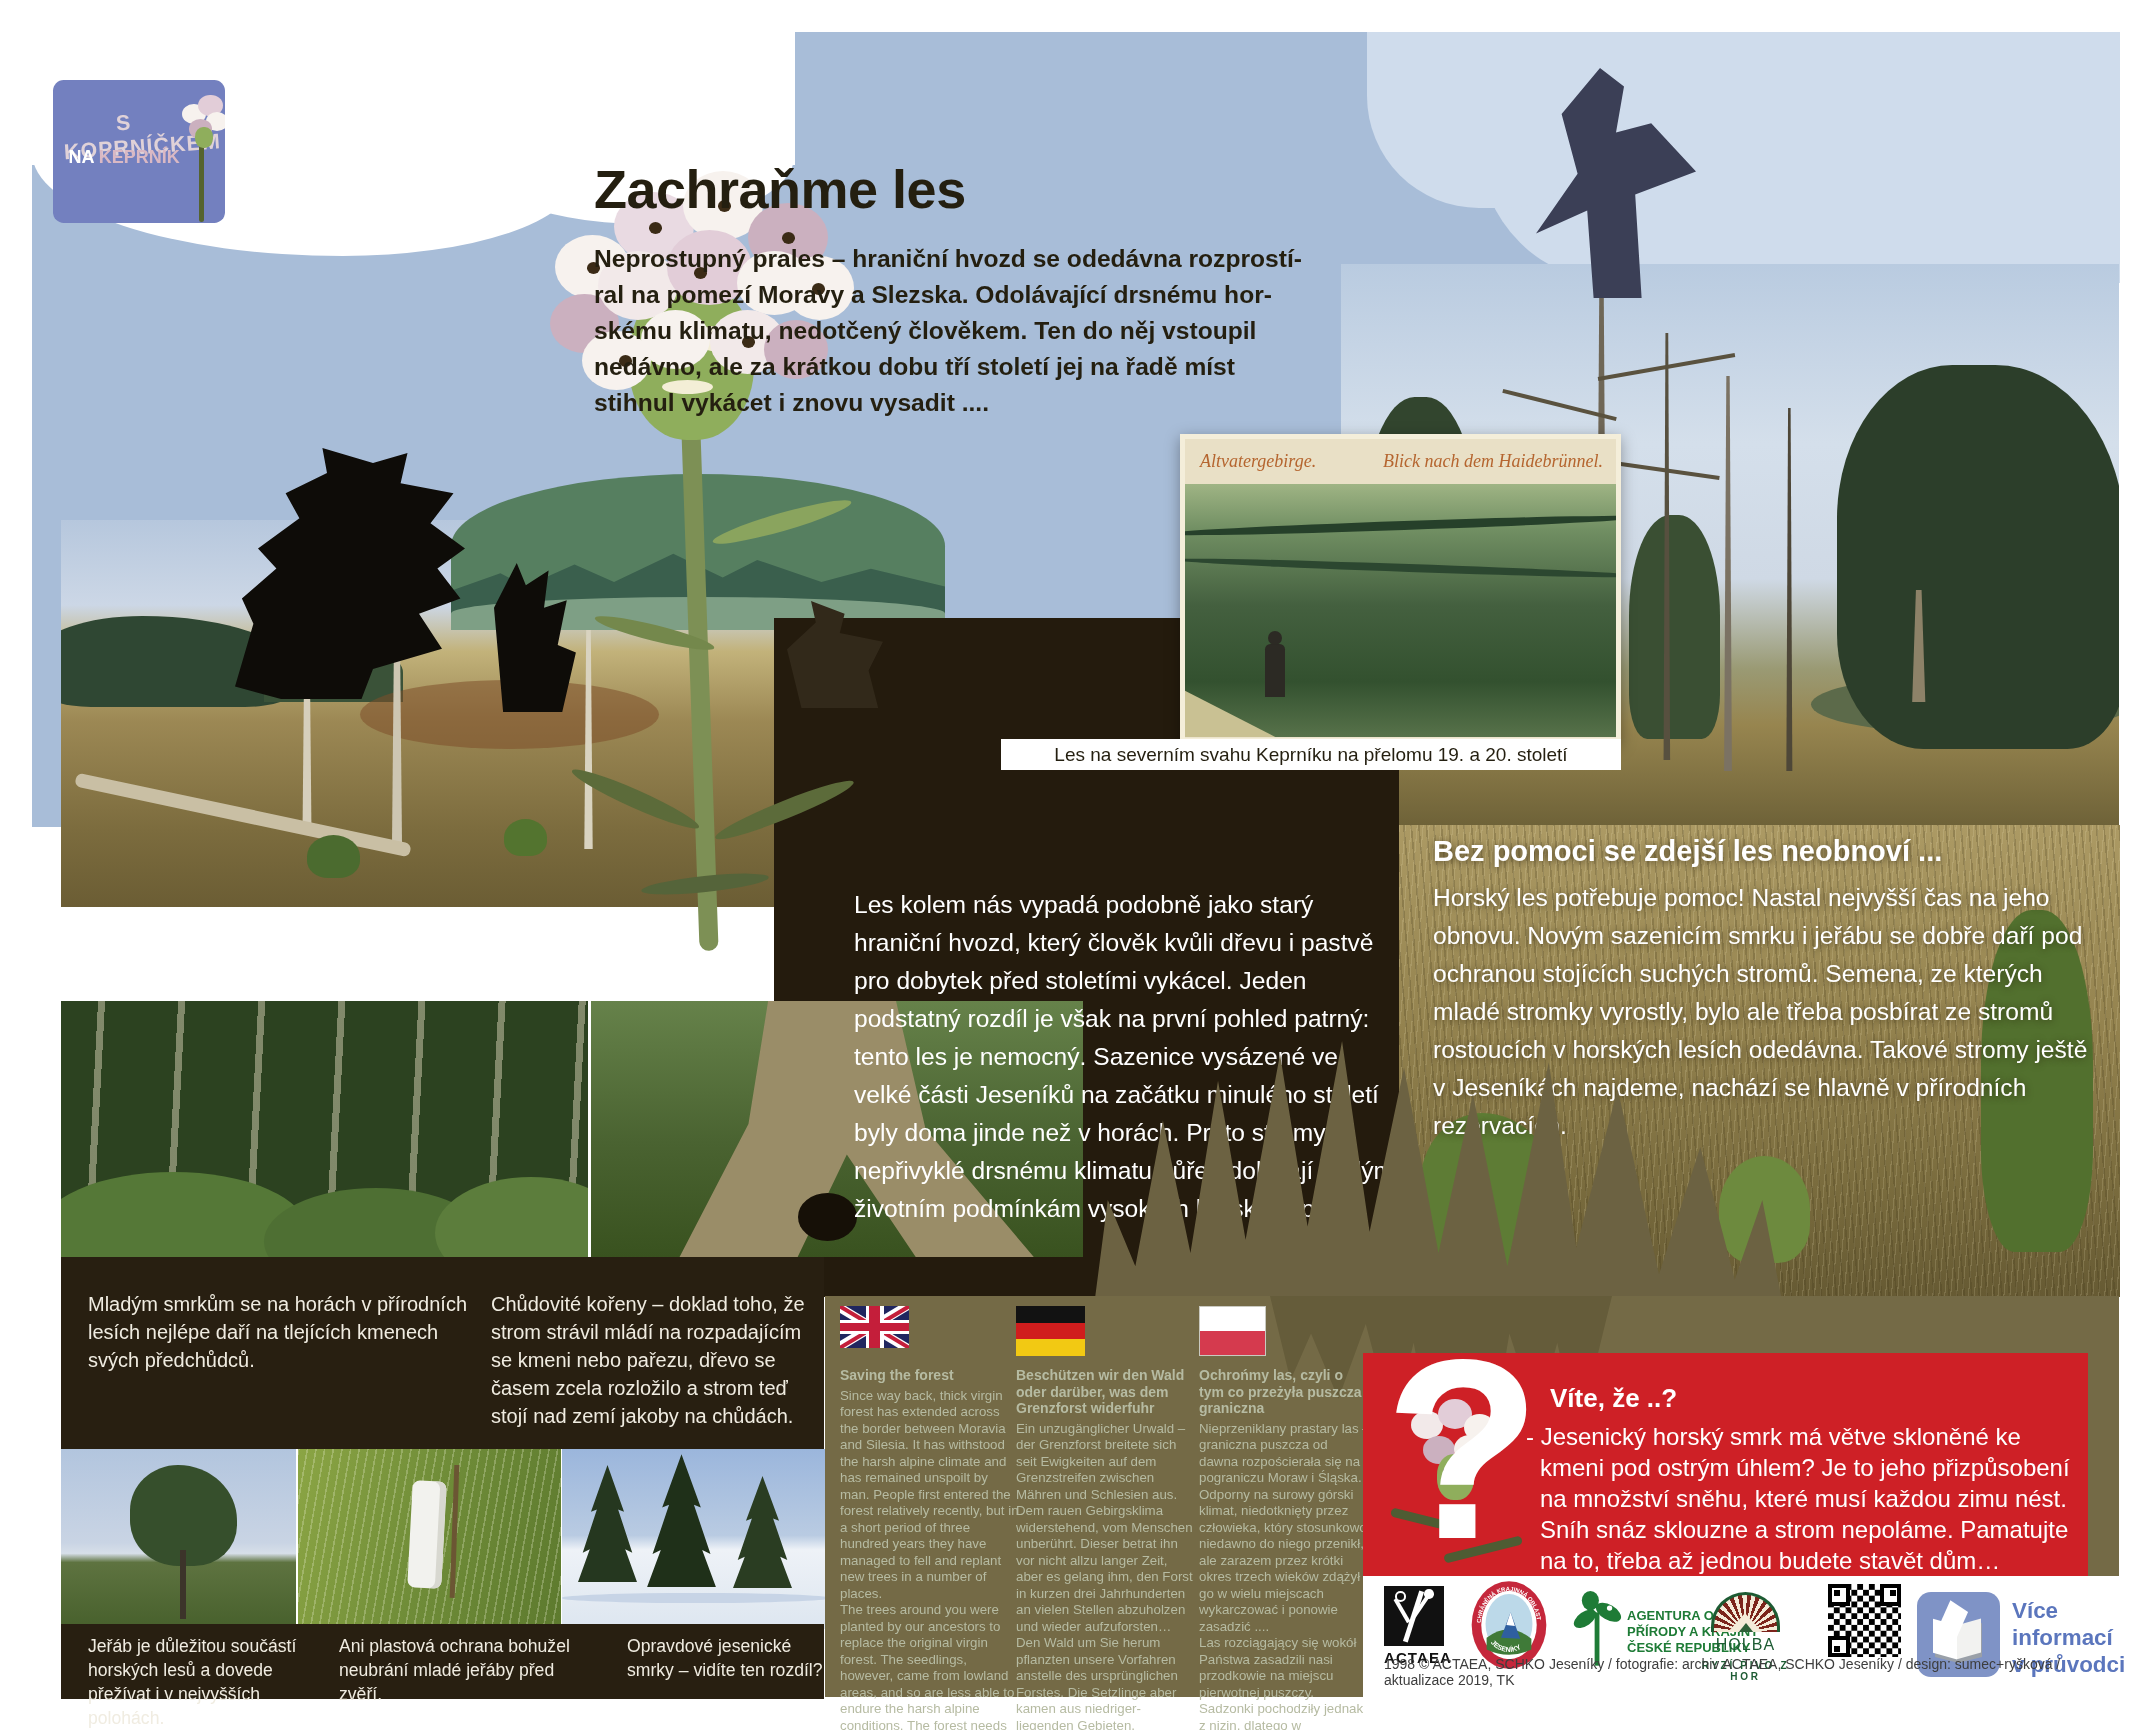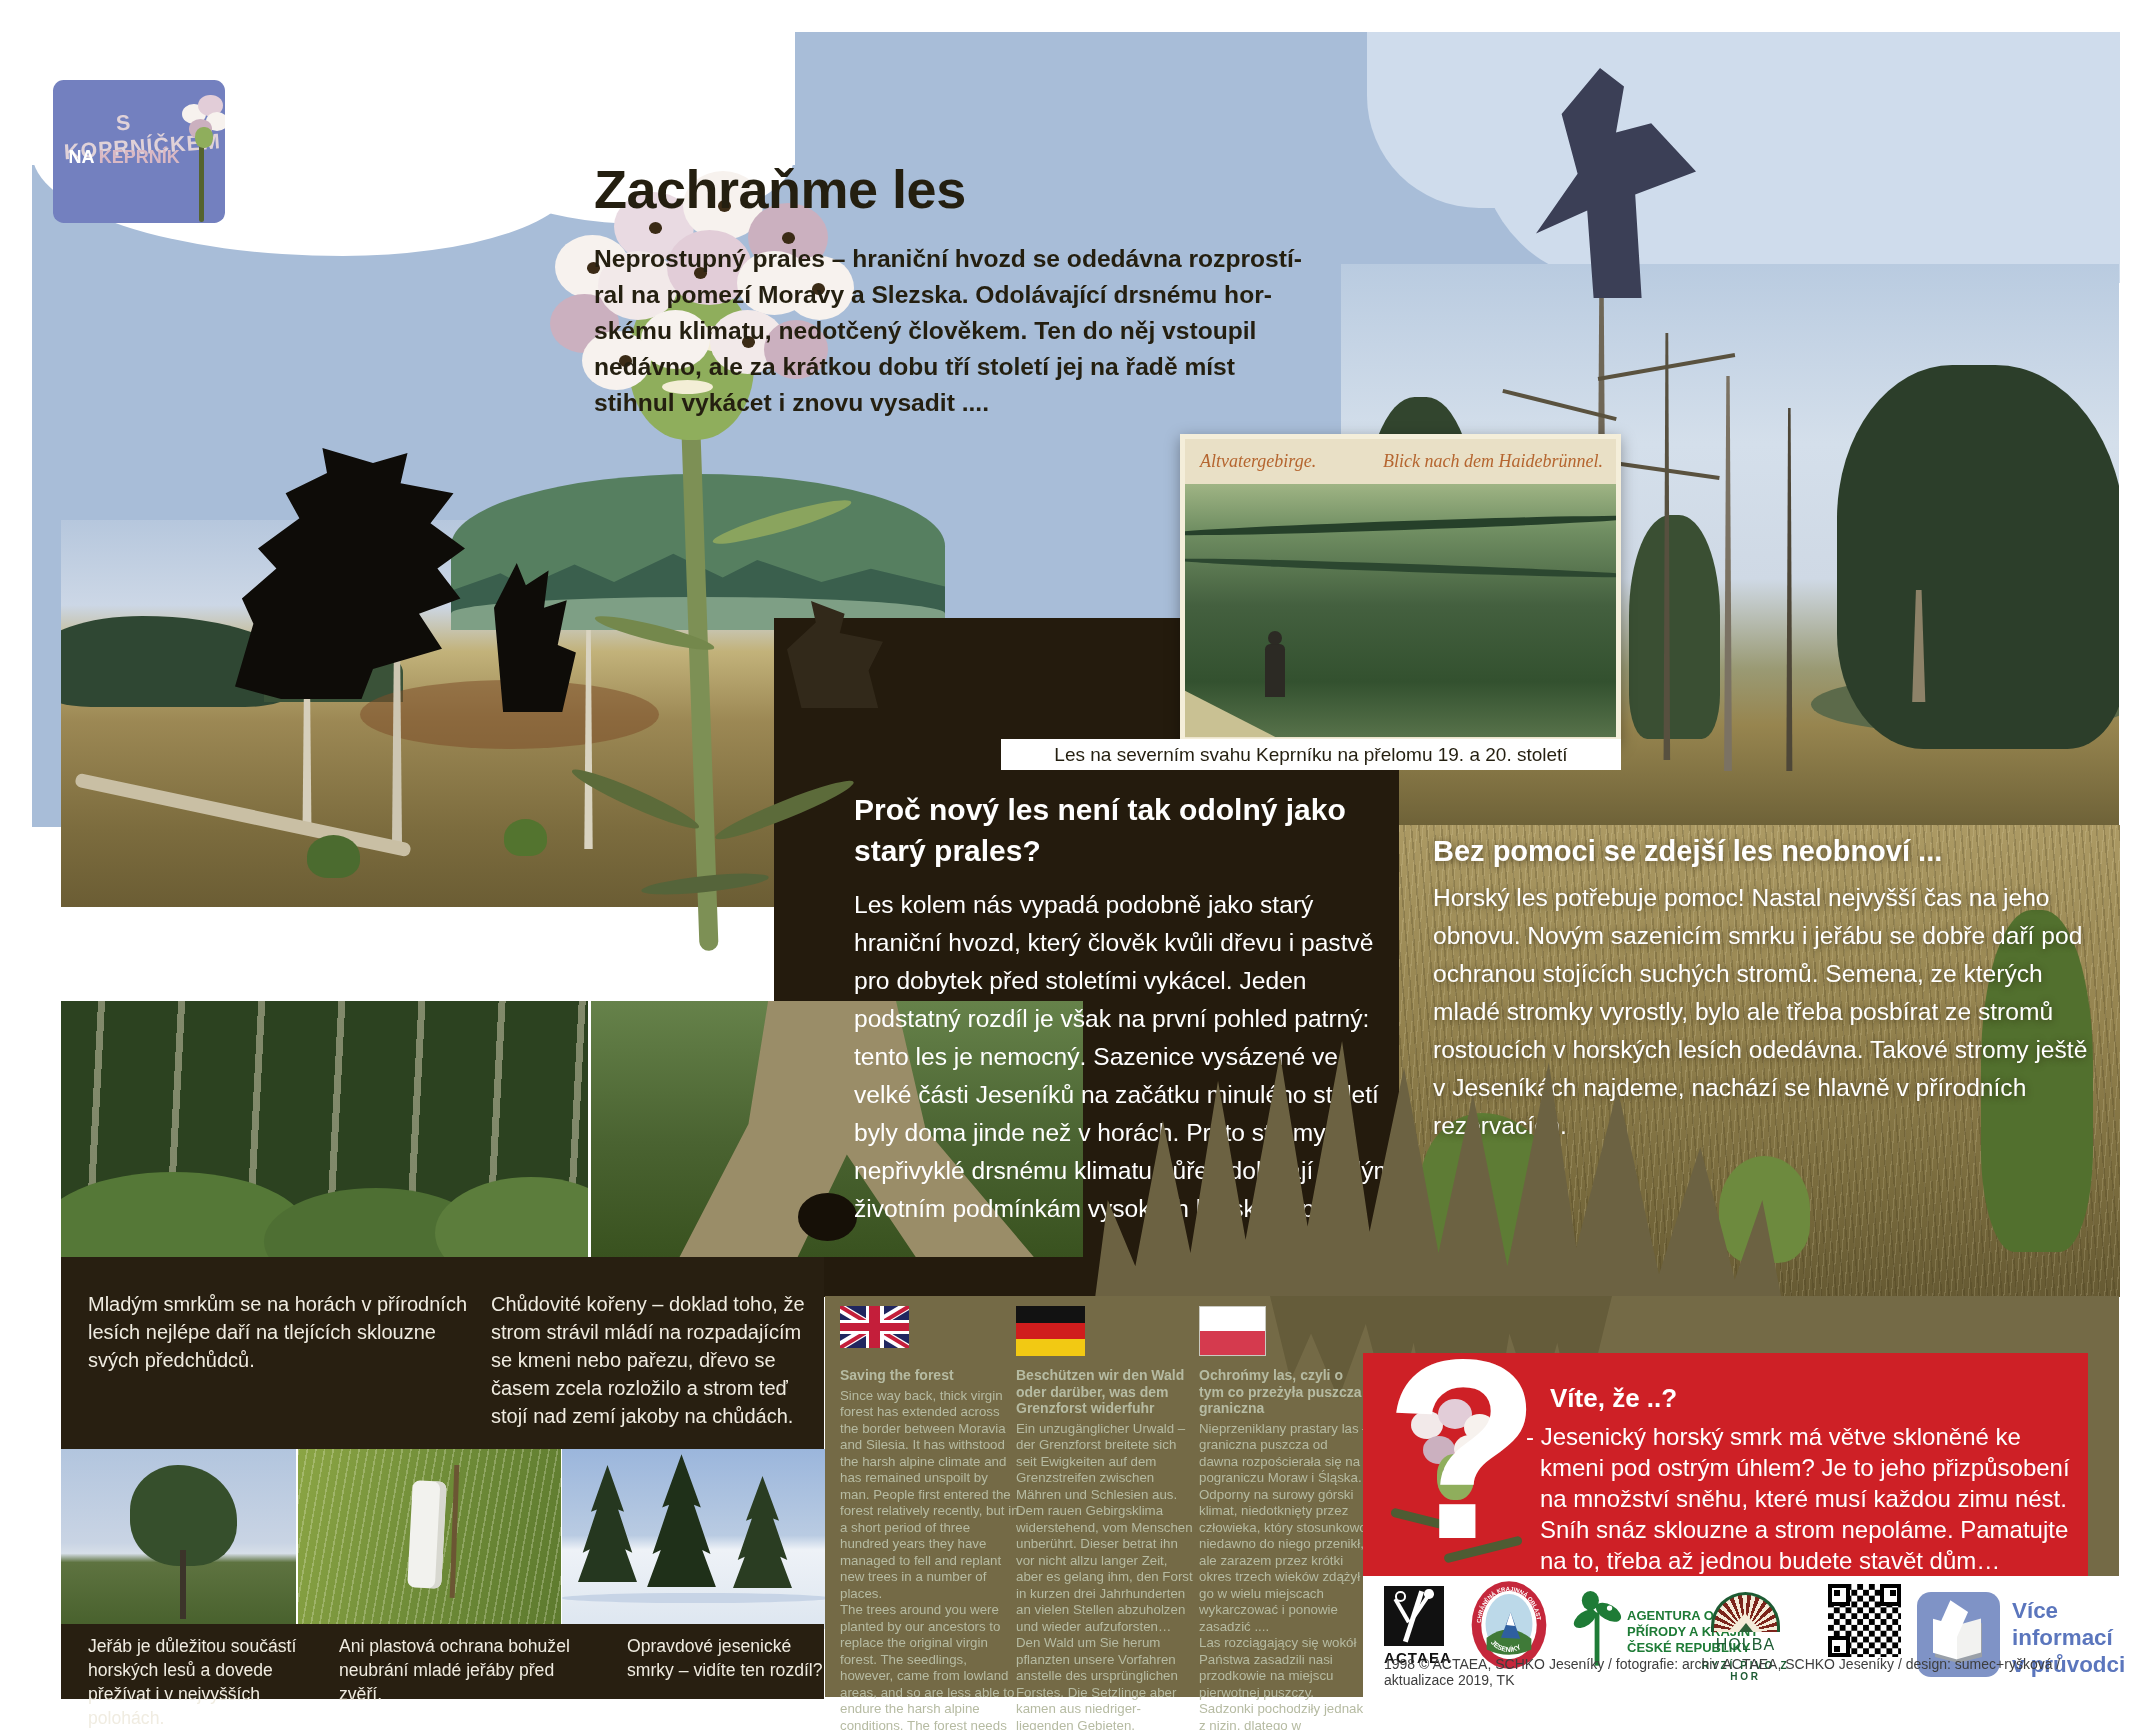--- a/index.html
+++ b/index.html
@@ -188,21 +188,21 @@
     <div class="abs" style="left:374px;top:176px;width:192px;height:112px;background:#5c7d3c;border-radius:50%;"></div>
   </div>
   <div class="abs" style="left:591px;top:1001px;width:492px;height:256px;overflow:hidden;
               background:linear-gradient(#66824a 0%,#4a6331 55%,#39521f 100%);">
     <div class="abs" style="left:0;top:0;width:100%;height:100%;background:#9a8d68;
          clip-path:polygon(36% 0,62% 0,68% 50%,90% 100%,66% 100%,52% 60%,42% 100%,18% 100%,32% 48%);"></div>
     <div class="abs" style="left:42%;top:75%;width:59px;height:48px;background:#161007;border-radius:50%;"></div>
   </div>
 
   <div class="capbar" style="left:61px;top:1257px;width:763px;height:192px;">
-    <div class="cap" style="position:absolute;left:27px;top:33px;width:384px;">Mladým smrkům se na horách v přírodních lesích nejlépe daří na tlejících sklouzne svých předchůdců.</div>
+    <div class="cap" style="position:absolute;left:27px;top:33px;width:384px;">Mladým smrkům se na horách v přírodních lesích nejlépe daří na tlejících kmenech svých předchůdců.</div>
     <div class="cap" style="position:absolute;left:430px;top:33px;width:320px;">Chůdovité kořeny – doklad toho, že strom strávil mládí na rozpadajícím se kmeni nebo pařezu, dřevo se časem zcela rozložilo a strom teď stojí nad zemí jakoby na chůdách.</div>
   </div>
 
   <div class="abs" style="left:61px;top:1449px;width:235px;height:180px;overflow:hidden;
               background:linear-gradient(#b2c5de 0%,#c9d4e4 52%,#d7dfe9 58%,#5e7340 63%,#47602c 100%);">
     <div class="abs" style="left:69px;top:16px;width:107px;height:101px;background:#364f2c;border-radius:45% 55% 40% 45%;"></div>
     <div class="abs" style="left:119px;top:101px;width:6.4px;height:69px;background:#3c342a;"></div>
   </div>
   <div class="abs" style="left:298px;top:1449px;width:263px;height:180px;overflow:hidden;
               background:linear-gradient(105deg,#8ba544 0%,#6f8c38 50%,#5d7a2e 100%);">
@@ -218,21 +218,20 @@
     <div class="abs" style="left:171px;top:27px;width:59px;height:112px;background:#2a3d22;clip-path:polygon(50% 0,78% 40%,68% 38%,92% 75%,80% 72%,100% 100%,0 100%,20% 72%,8% 75%,32% 38%,22% 40%);"></div>
     <div class="abs" style="left:0px;top:144px;width:267px;height:9.6px;background:#c7d4e6;border-radius:50%;"></div>
   </div>
 
   <div class="capbar" style="left:61px;top:1624px;width:763px;height:75px;">
     <div class="cap-s" style="position:absolute;left:27px;top:9.6px;width:230px;">Jeřáb je důležitou součástí horských lesů a dovede přežívat i v nejvyšších polohách.</div>
     <div class="cap-s" style="position:absolute;left:278px;top:9.6px;width:235px;">Ani plastová ochrana bohužel neubrání mladé jeřáby před zvěří.</div>
     <div class="cap-s" style="position:absolute;left:566px;top:9.6px;width:214px;">Opravdové jesenické smrky – vidíte ten rozdíl?</div>
   </div>
 
-  <div class="abs sec-head" style="left:854px;top:789px;width:534px;">Proč nový les není tak odolný jako starý prales?</div>
   <div class="abs sec-body" style="left:854px;top:886px;width:542px;">Les kolem nás vypadá podobně jako starý hraniční hvozd, který člověk kvůli dřevu i pastvě pro dobytek před stoletími vykácel. Jeden podstatný rozdíl je však na první pohled patrný: tento les je nemocný. Sazenice vysázené ve velké části Jeseníků na začátku minulého století byly doma jinde než v horách. Proto stromy nepřivyklé drsnému klimatu hůře odolávají tvrdým životním podmínkám vysokých horských poloh.</div>
 
   <div class="abs sec-head shadowed" style="left:1433px;top:831px;width:662px;font-size:29px;">Bez pomoci se zdejší les neobnoví ...</div>
   <div class="abs sec-body shadowed" style="left:1433px;top:879px;width:665px;">Horský les potřebuje pomoc! Nastal nejvyšší čas na jeho obnovu. Novým sazenicím smrku i jeřábu se dobře daří pod ochranou stojících suchých stromů. Semena, ze kterých mladé stromky vyrostly, bylo ale třeba posbírat ze stromů rostoucích v horských lesích odedávna. Takové stromy ještě v Jeseníkách najdeme, nachází se hlavně v přírodních rezervacích.</div>
 
   <div class="abs" style="left:1094px;top:1041px;width:689px;height:265px;background:#6c6242;
               clip-path:polygon(0 100%,2% 60%,6% 85%,10% 30%,14% 80%,18% 15%,22% 75%,27% 5%,31% 70%,36% 0,40% 72%,45% 10%,50% 80%,55% 20%,60% 85%,66% 8%,70% 78%,76% 18%,82% 88%,88% 40%,93% 90%,97% 60%,100% 100%);"></div>
 
   <div class="abs" style="left:825px;top:1296px;width:1294px;height:401px;background:#746a46;"></div>
 

